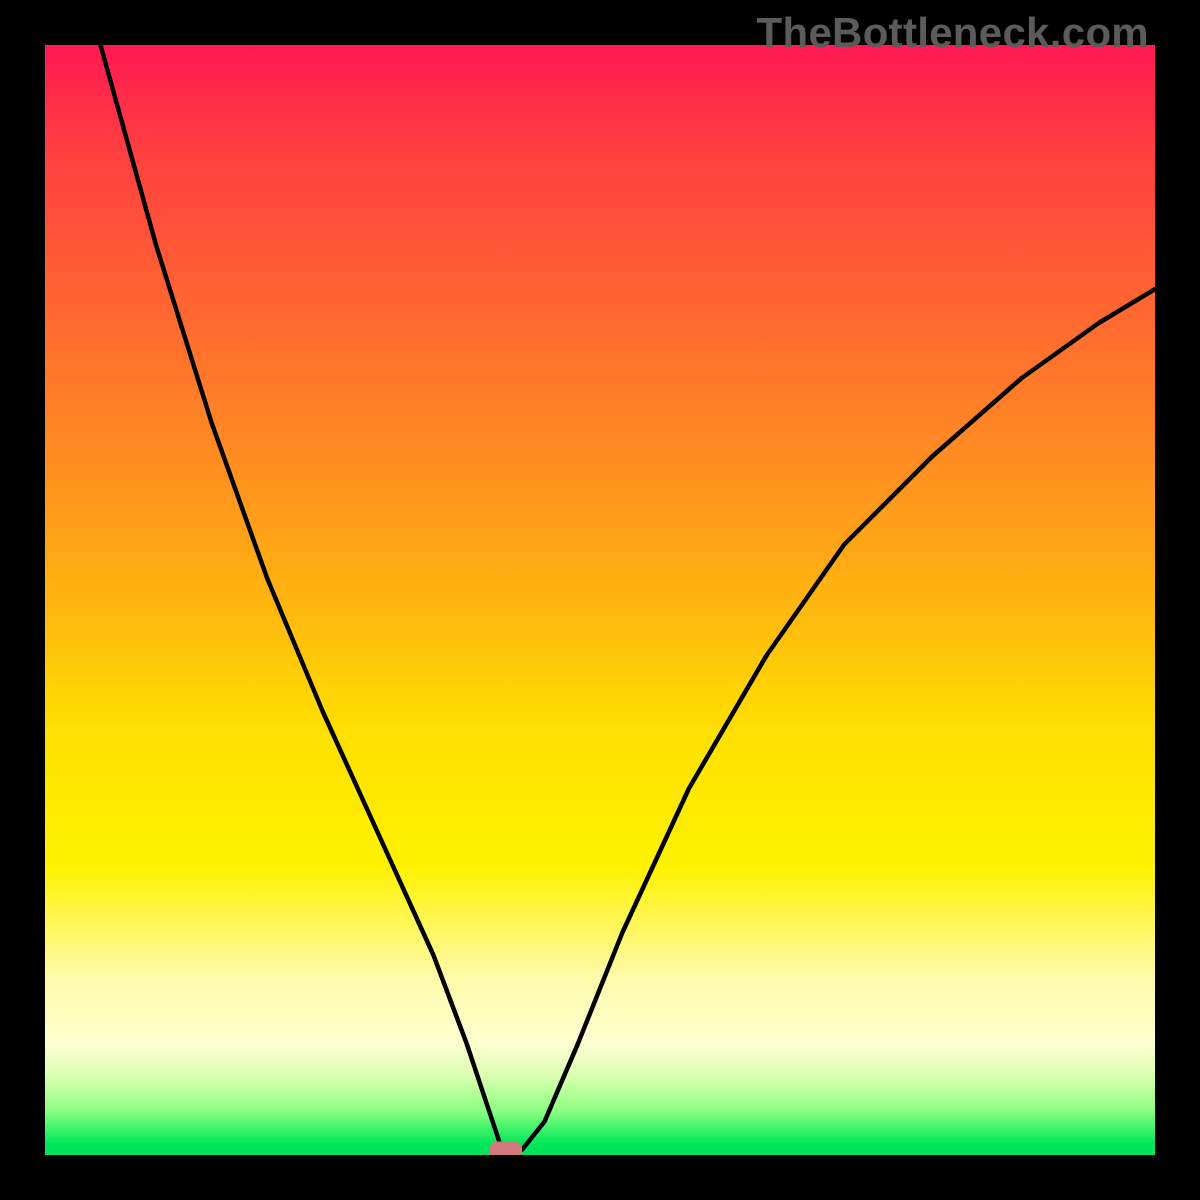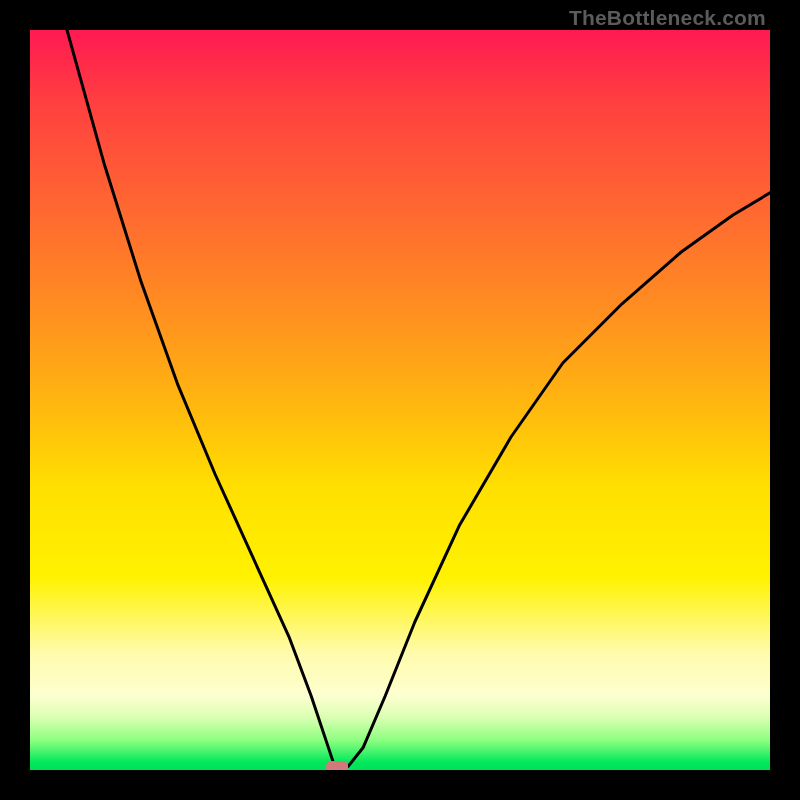--- a/index.html
+++ b/index.html
@@ -30,21 +30,21 @@
       #8cff80 96%,
       #00e85a 99%,
       #00e060 100%
     );
   }
   .attr {
     position: absolute;
     top: 6px;
     right: 34px;
     font-family: Arial, Helvetica, sans-serif;
-    font-size: 21px;
+    font-size: 28px;
     font-weight: bold;
     color: #5b5b5b;
     letter-spacing: 0.2px;
   }
   svg.curve {
     position: absolute;
     left: 30px;
     top: 30px;
   }
   .marker {

